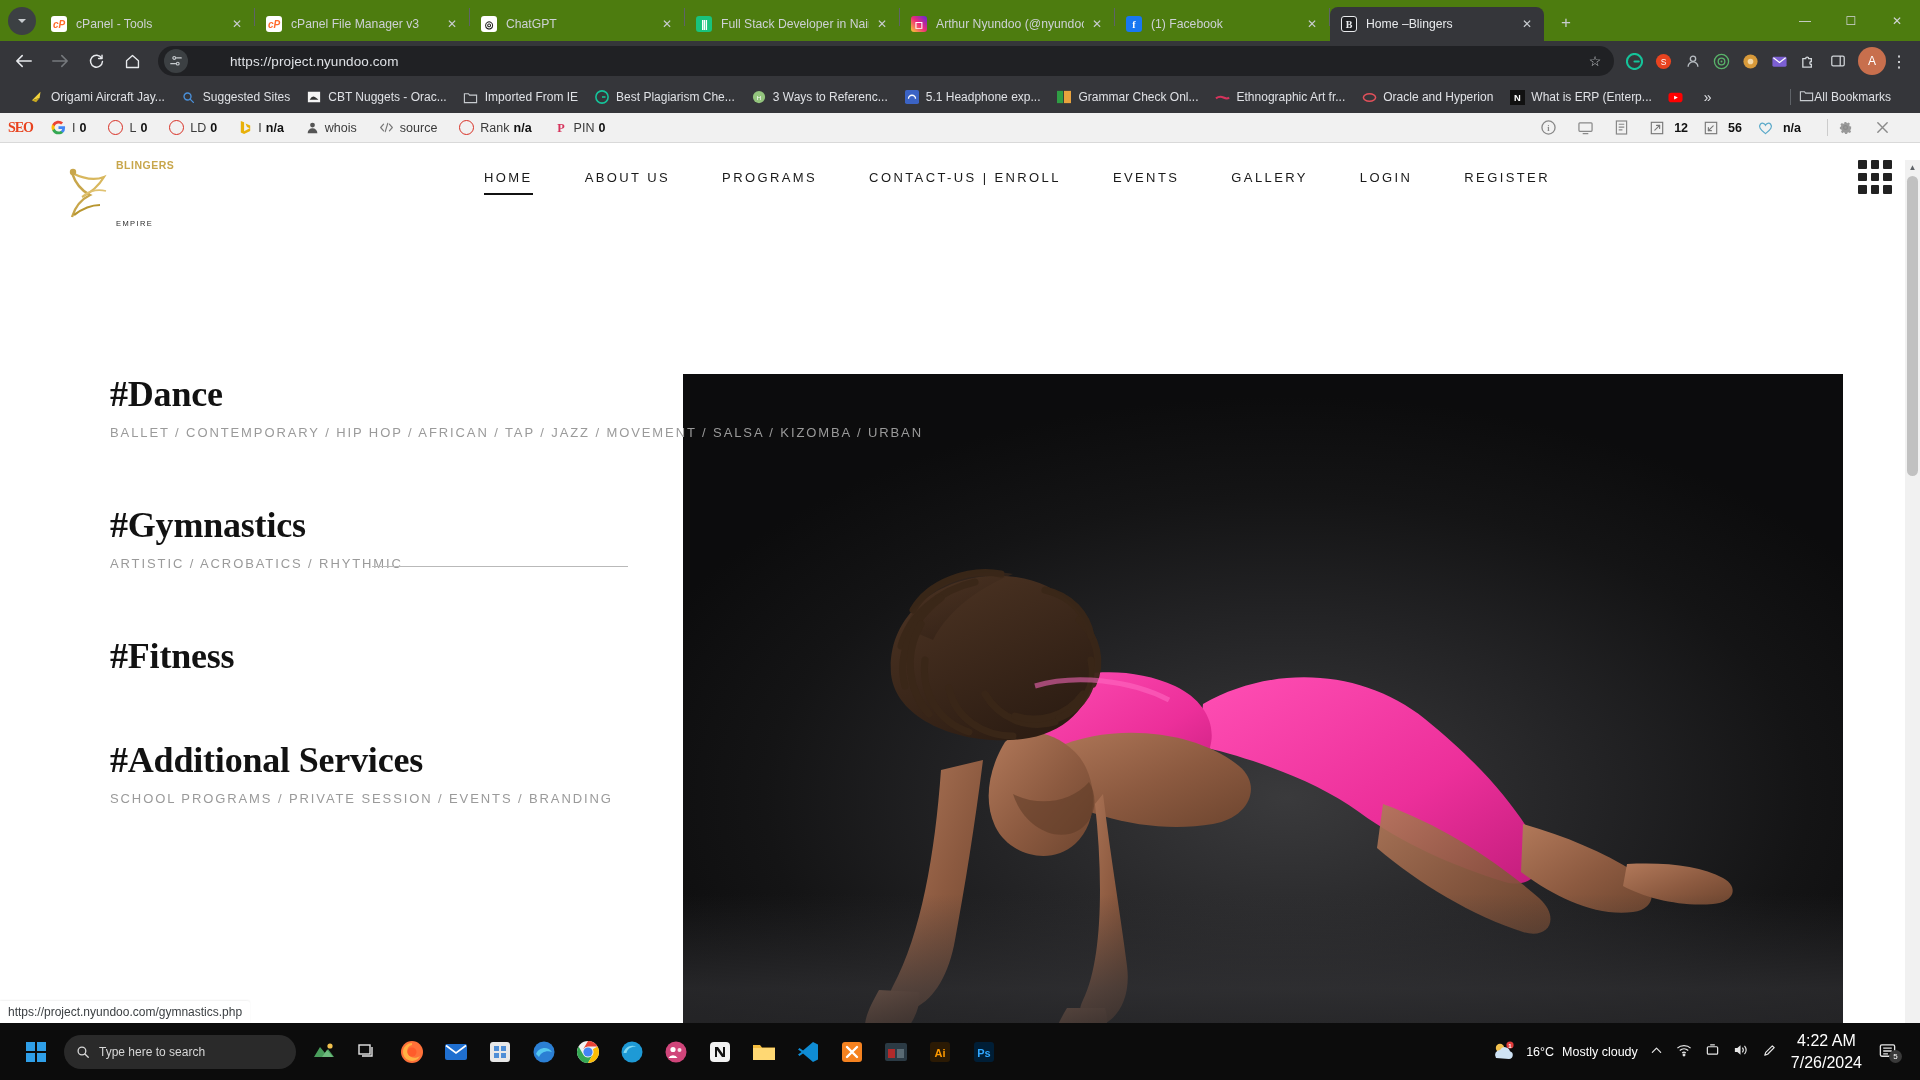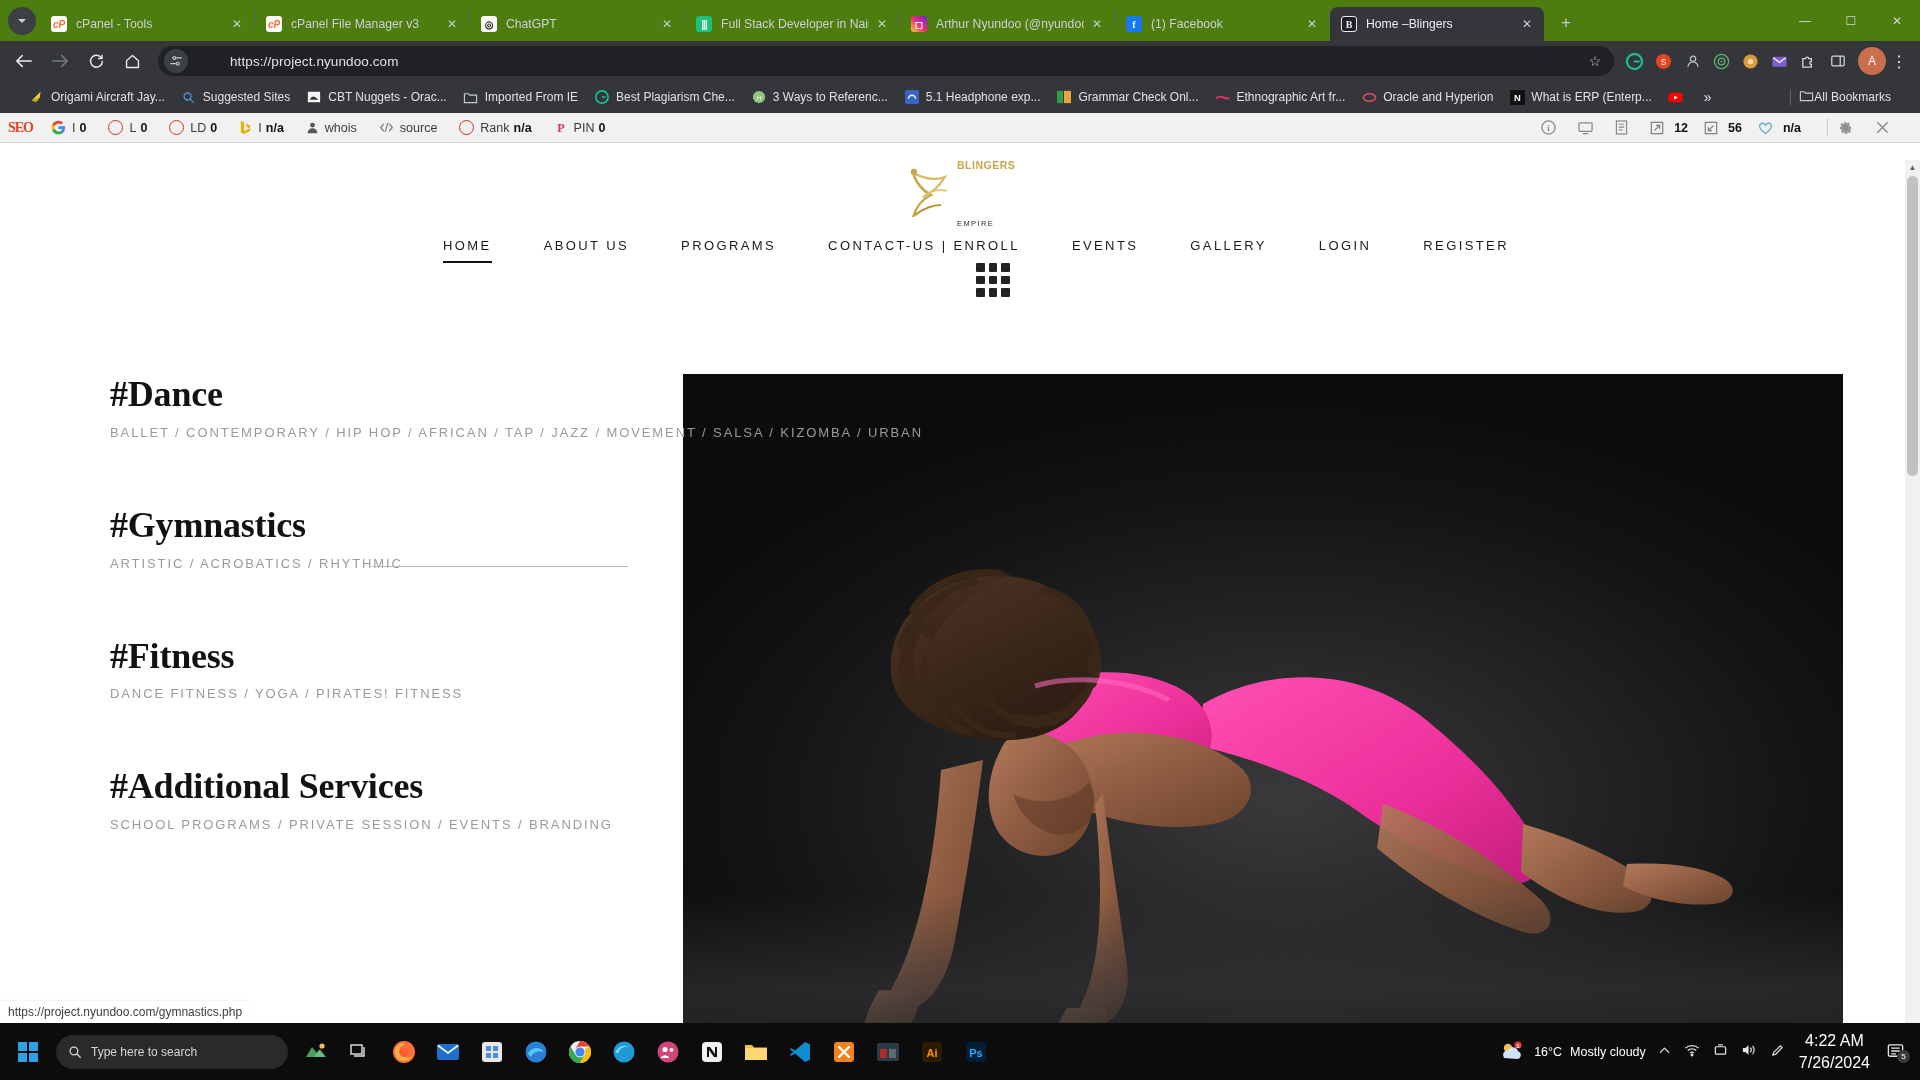--- a/index.html
+++ b/index.html
@@ -147,22 +147,22 @@
   .seo-right .seo-item { margin-right: 16px; }
   .seo-sep { width: 1px; height: 17px; background: #ccc; margin: 0 10px; flex:none;}
   .gcircle { width:15px; height:15px; border-radius:50%; border:1.6px solid #d93025; }
 
   
   .page {
     position: absolute; top: 160px; left: 0; right: 0; bottom: 57px;
     background: #fff; overflow: hidden;
   }
   .site-header {
-    height: 96px; display: flex; align-items: center;
-    padding: 0 28px 0 60px; position: relative; z-index: 5; flex-direction: column;
+    height: 96px; display: flex; align-items: flex-start;
+    padding: 0 28px 0 60px; position: relative; z-index: 5;
   }
   .logo-wrap { width: 150px; flex: none; display: flex; align-items: center; }
   .logo-mark { width: 54px; height: 62px; flex:none; }
   .logo-text { margin-left: 2px; }
   .logo-text .l1 { font-size: 10.5px; font-weight: bold; color: #c8a64b; letter-spacing: .5px; line-height:1.05;}
   .logo-text .l2 { font-size: 7.5px; font-weight: normal; color: #2b2b2b; letter-spacing: 1.4px; margin-top: 48px; }
 
   .site-nav { flex: 1; display: flex; justify-content: center; align-items: center; gap: 0; }
   .nav-item {
     font-size: 13px; letter-spacing: 2.4px; color: #1a1a1a;
@@ -229,21 +229,21 @@
     background: #fff; border-top-right-radius: 3px;
     display: flex; align-items: center; padding: 0 8px;
     font-size: 12px; color: #3c4043; z-index: 30;
     box-shadow: 0 -1px 2px rgba(0,0,0,.06);
   }
 
   
   .taskbar {
     position: absolute; left: 0; right: 0; bottom: 0; height: 57px;
     background: #0c0c0c; display: flex; align-items: center;
-    padding: 0 6px; color: #fff;
+    padding: 0 14px; color: #fff;
   }
   .tb-item {
     width: 44px; height: 44px; flex: none;
     display: flex; align-items: center; justify-content: center;
     border-radius: 5px; position: relative;
   }
   .tb-search {
     width: 232px; height: 34px; flex: none; margin: 0 6px;
     background: #2a2a2a; border-radius: 17px;
     display: flex; align-items: center; padding: 0 12px;
@@ -812,21 +812,20 @@
           <div class="sub">BALLET / CONTEMPORARY / HIP HOP / AFRICAN / TAP / JAZZ / MOVEMENT / SALSA / KIZOMBA / URBAN</div>
 
         </div>
         <div class="svc hovered">
           <h2>#Gymnastics</h2>
           <div class="sub">ARTISTIC / ACROBATICS / RHYTHMIC</div>
           <span class="hoverline"></span>
         </div>
         <div class="svc">
           <h2>#Fitness</h2>
-          <div class="sub">DANCE FITNESS / YOGA / PIRATES! FITNESS</div>
 
         </div>
         <div class="svc">
           <h2>#Additional Services</h2>
           <div class="sub">SCHOOL PROGRAMS / PRIVATE SESSION / EVENTS / BRANDING</div>
 
         </div>
       </div>
     </div>
   </div>

